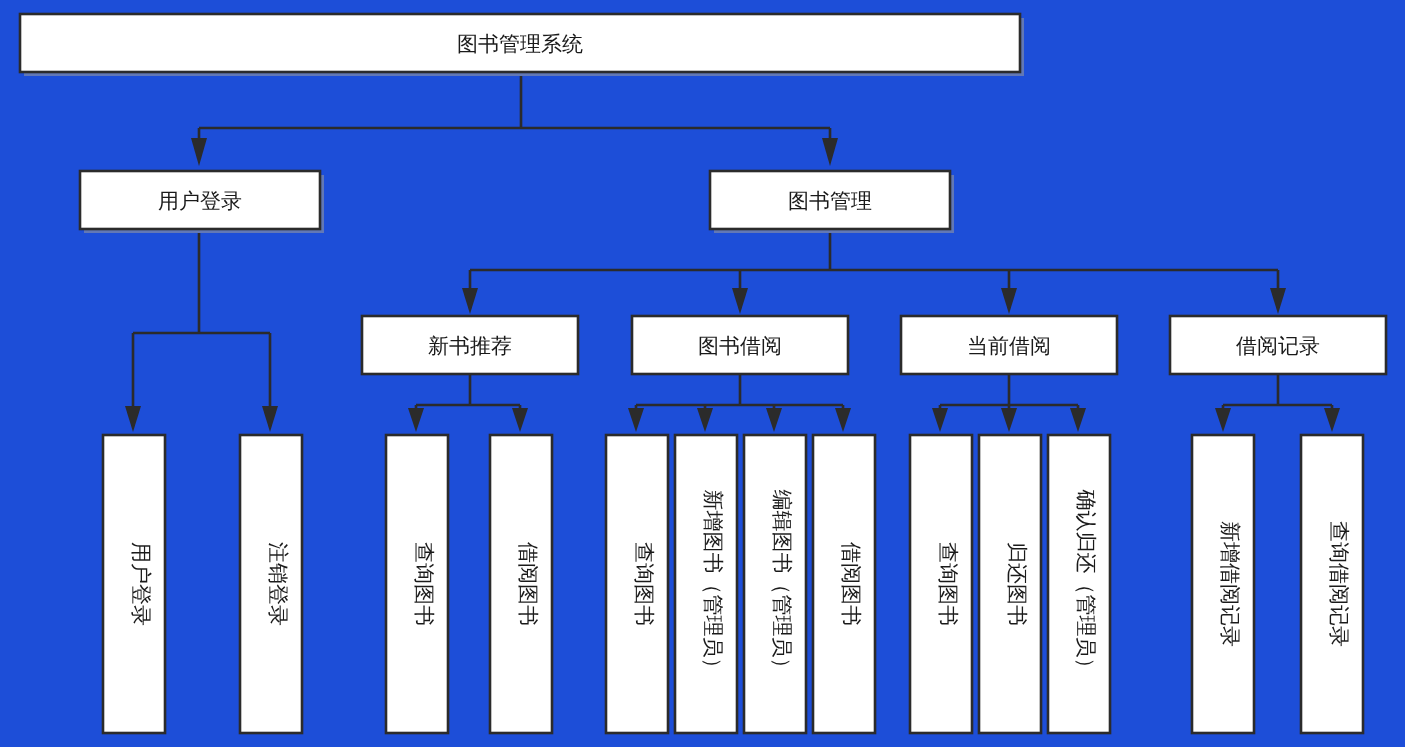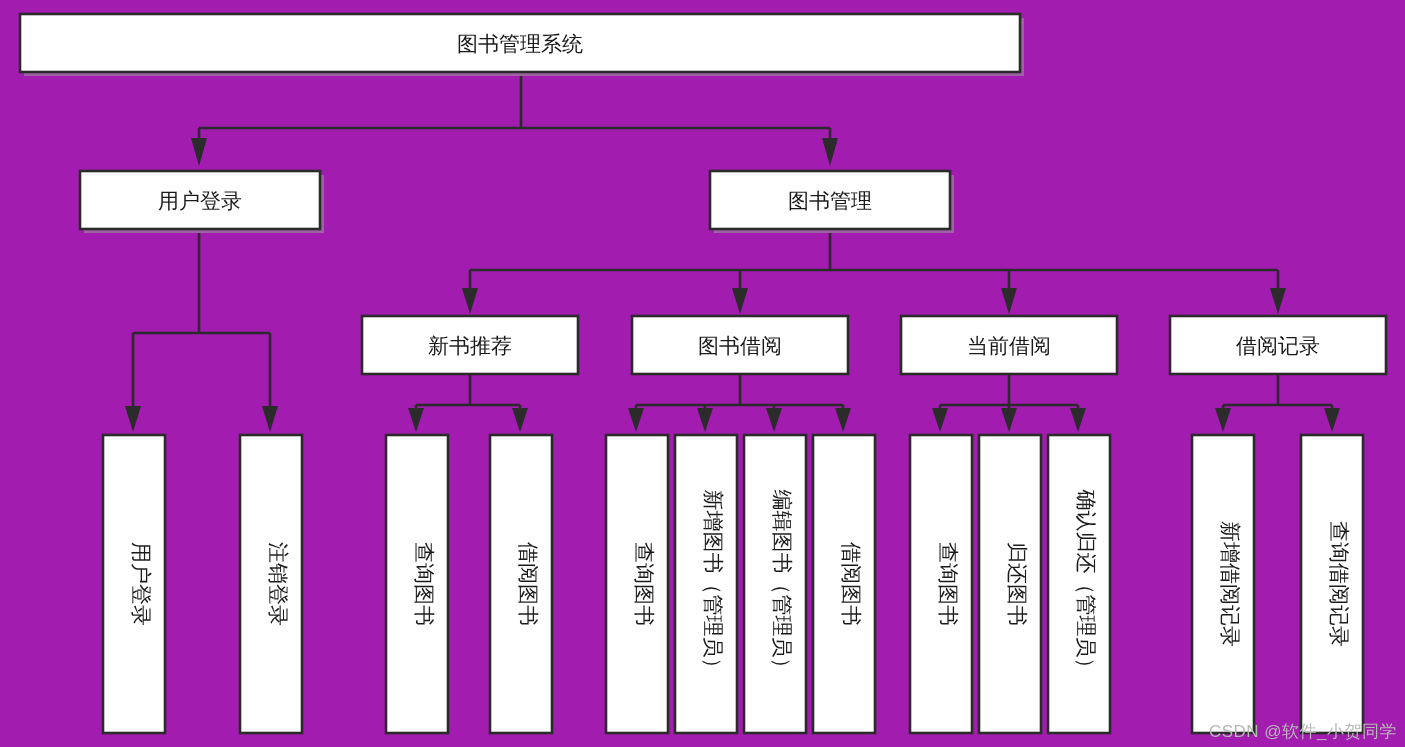--- a/index.html
+++ b/index.html
@@ -7,21 +7,21 @@
     padding: 0;
     background: #ffffff;
   }
   body {
     font-family: "Liberation Sans", "DejaVu Sans", sans-serif;
   }
   #diagram-root {
     position: relative;
     width: 1405px;
     height: 747px;
-    background: #a21caf;
+    background: #1d4ed8;
     overflow: hidden;
   }
   svg#diagram-svg {
     position: absolute;
     left: 0;
     top: 0;
     width: 1405px;
     height: 747px;
     display: block;
   }
@@ -250,15 +250,14 @@
       <text class="node-label-vertical" x="1223" y="584" transform="rotate(90 1223 584)">新增借阅记录</text>
     </g>
 
     <g>
       <rect class="node-box" x="1301" y="435" width="62" height="298"></rect>
       <text class="node-label-vertical" x="1332" y="584" transform="rotate(90 1332 584)">查询借阅记录</text>
     </g>
 
   </svg>
 
-  <div class="watermark">CSDN @软件_小贺同学</div>
 
 </div>
 
 </body></html>

